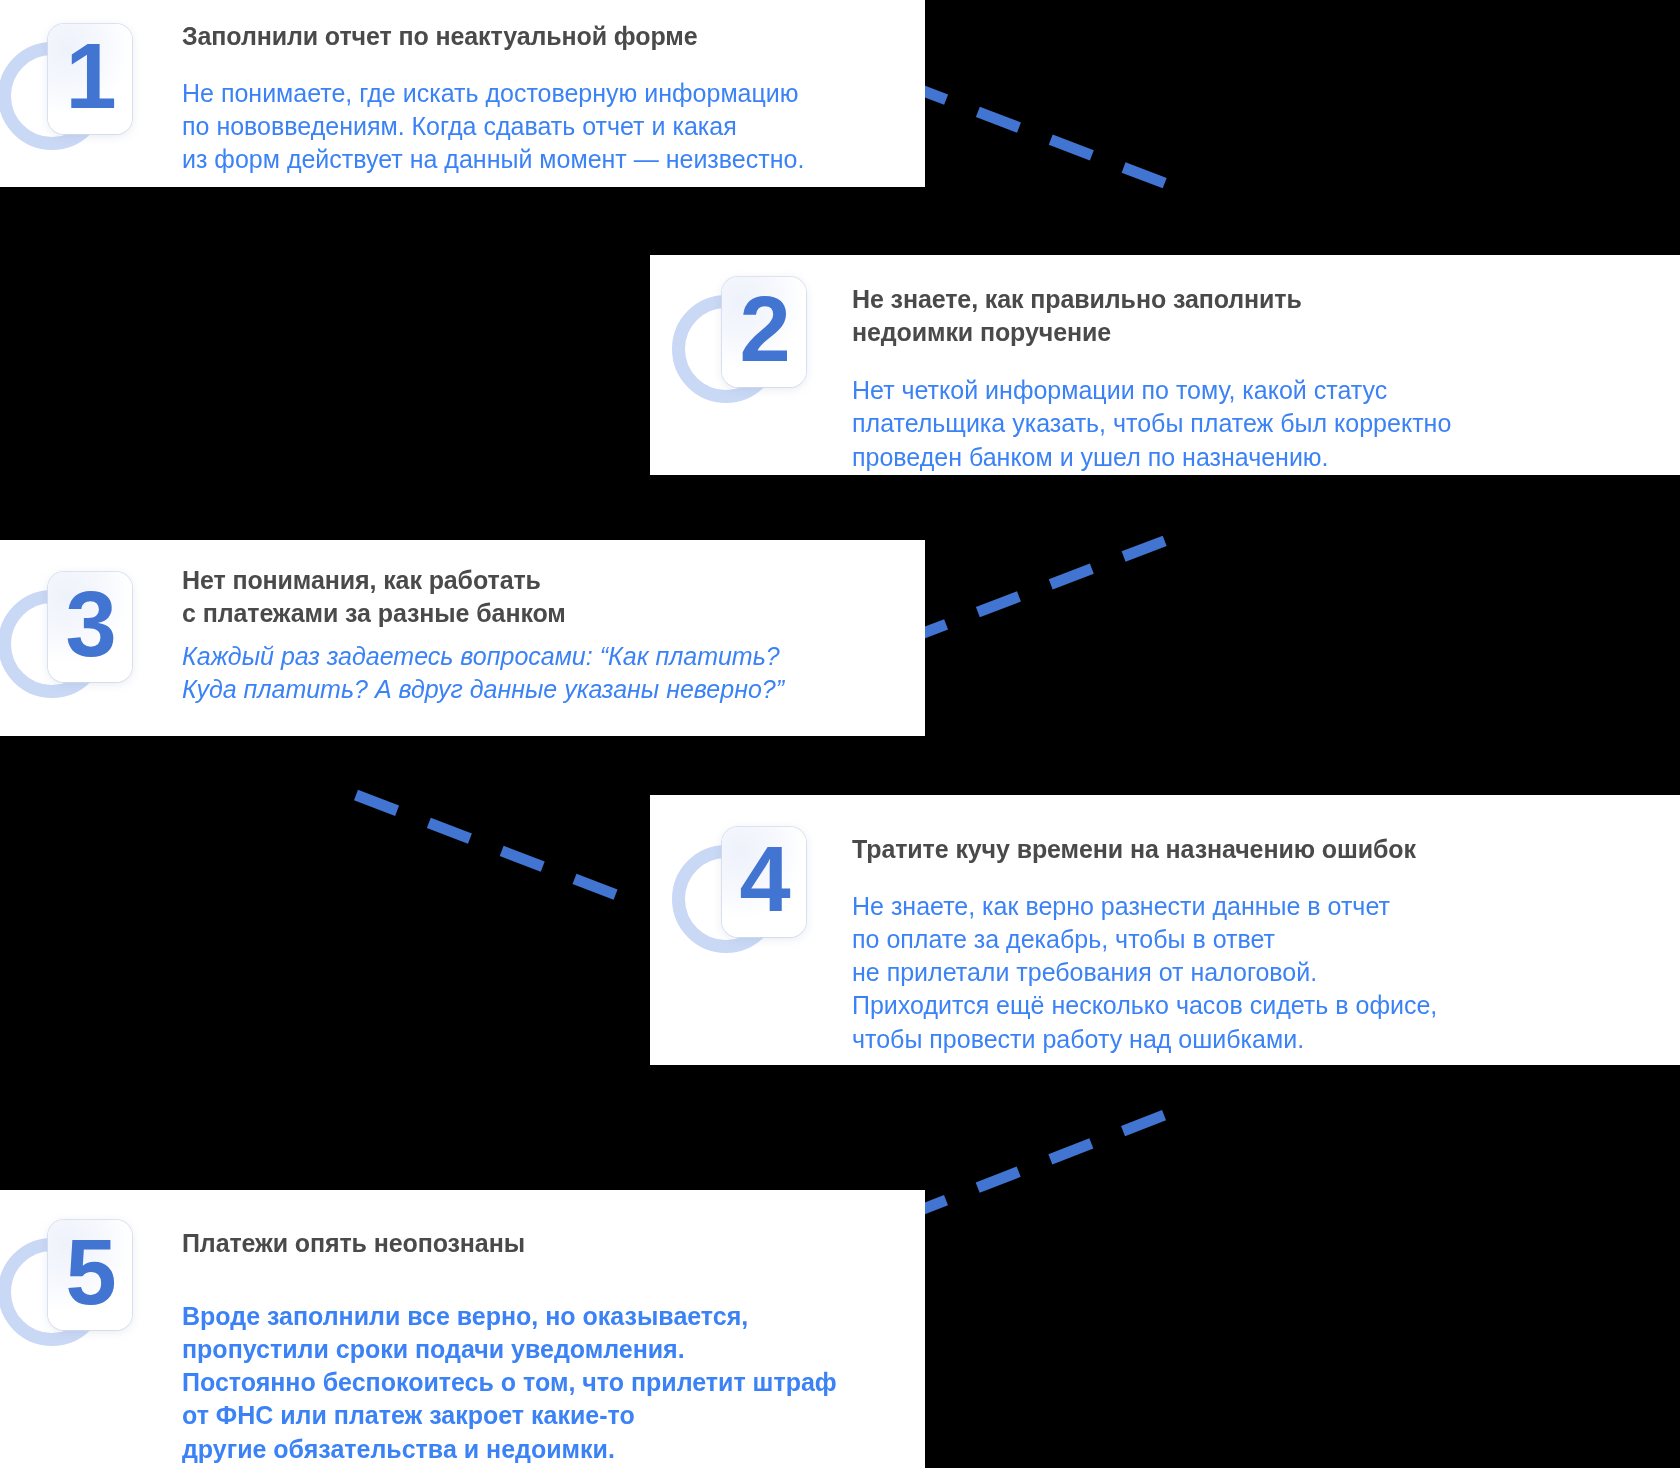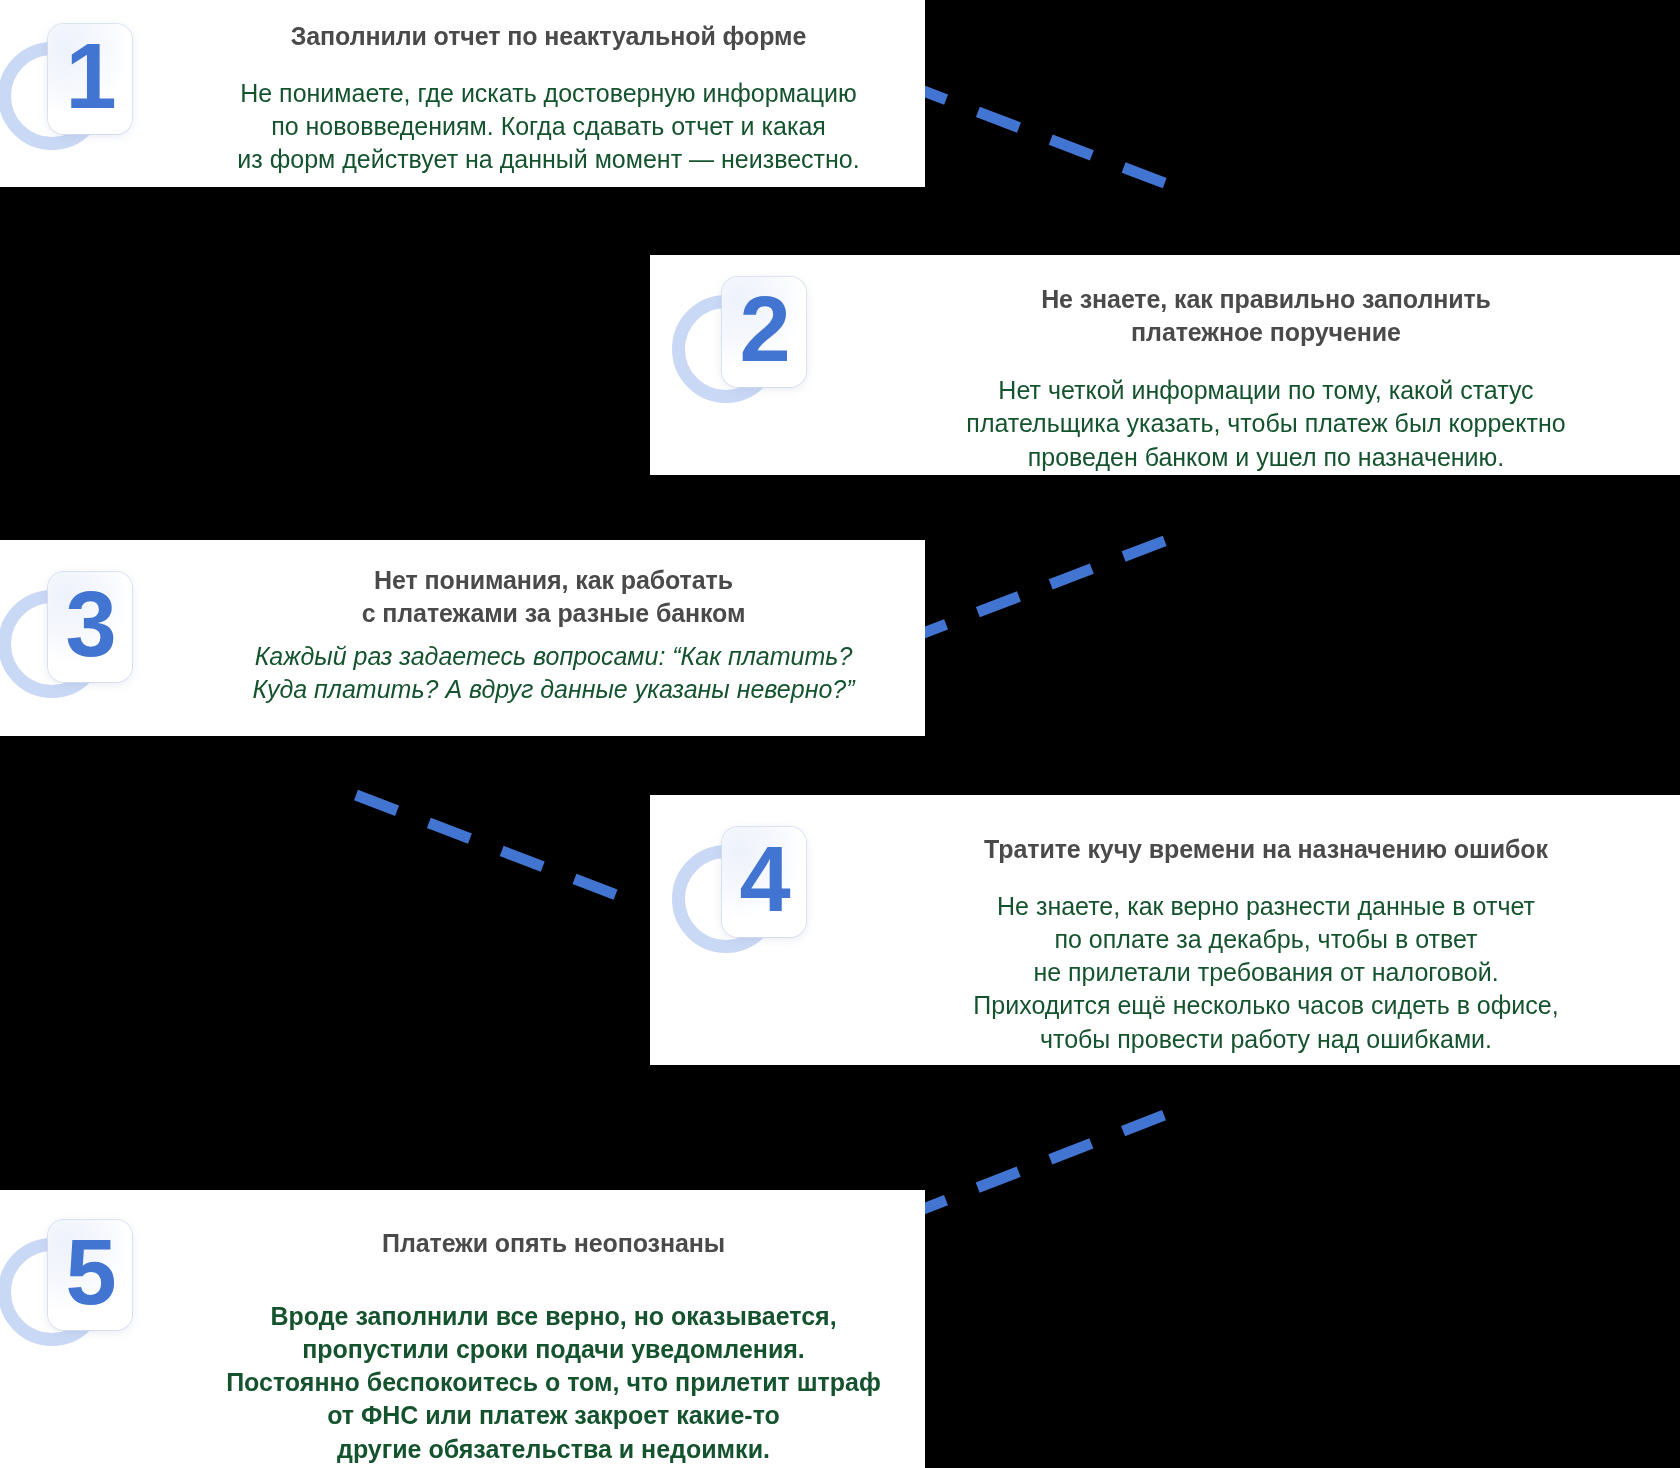--- a/index.html
+++ b/index.html
@@ -65,34 +65,34 @@
     font-family:"Liberation Sans","DejaVu Sans",sans-serif;
     font-size:92px;
     font-weight:700;
     line-height:1;
     color:#4275d1;
     letter-spacing:-2px;
     position:relative;
     top:-3px;
   }
 
-  .card-text { flex:1 1 auto; min-width:0;text-align:center; }
+  .card-text { flex:1 1 auto; min-width:0; }
 
   .card-title {
     font-size:25px;
     font-weight:700;
     color:#4a4a4a;
     line-height:1.30;
     letter-spacing:-0.1px;
     white-space:pre-line;
   }
   .card-body {
     font-size:25px;
     font-weight:400;
-    color:#14532d;
+    color:#3b82f6;
     line-height:1.33;
     white-space:pre-line;
   }
 
   
   #card-1 { left:0;   top:0;    width:925px;  height:187px; padding:14px 0 0 0; }
   #card-1 .card-text { padding-right:10px; }
   #card-1 .card-title { margin-top:6px; }
   #card-1 .card-body  { margin-top:24px; }
 
@@ -153,21 +153,21 @@
   <div class="card" id="card-2">
     <div class="card-inner">
       <div class="badge">
         <div class="ring"></div>
         <div class="tile">
           <span class="num">2</span>
         </div>
       </div>
       <div class="card-text">
         <div class="card-title">Не знаете, как правильно заполнить
-платежное поручение</div>
+недоимки поручение</div>
         <div class="card-body">Нет четкой информации по тому, какой статус
 плательщика указать, чтобы платеж был корректно
 проведен банком и ушел по назначению.</div>
       </div>
     </div>
   </div>
 
   <div class="card" id="card-3">
     <div class="card-inner">
       <div class="badge">

